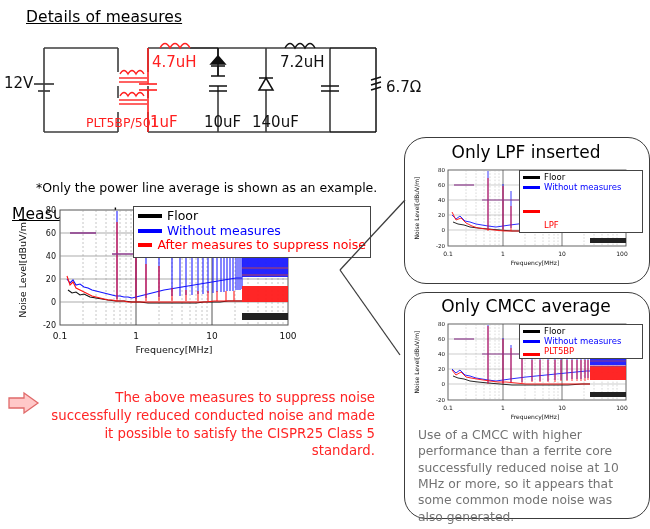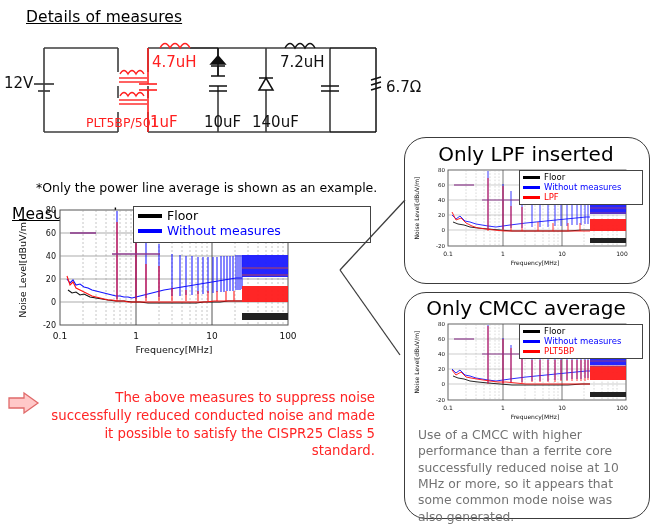--- a/index.html
+++ b/index.html
@@ -2,21 +2,21 @@
 <html><head>
 <meta charset="utf-8">
 <style>
   html,body{margin:0;padding:0;background:#ffffff;}
   body{width:650px;height:529px;position:relative;overflow:hidden;
        font-family:"DejaVu Sans","Liberation Sans",sans-serif;color:#000;}
   .abs{position:absolute;}
   .hdr{font-size:15.5px;text-decoration:underline;letter-spacing:.1px;white-space:nowrap;}
   .note{font-size:12.5px;white-space:nowrap;}
   .concl{font-size:13.3px;color:#ff2424;line-height:1.34;text-align:right;}
-  .callout-title{font-size:20px;text-align:center;white-space:nowrap;}
+  .callout-title{font-size:17px;text-align:center;white-space:nowrap;}
   .cap{font-size:12.3px;line-height:1.33;color:#737373;}
   .rbox{border:1.3px solid #3c3c3c;border-radius:22px;background:transparent;}
   svg{display:block;overflow:visible;}
   .lbl-red{fill:#ff2020;}
 </style>
 </head>
 <body>
 
 <div class="abs hdr" style="left:12px;top:8px;margin-left:14px;">Details of measures</div>
 
@@ -249,20 +249,24 @@
 
 <div class="abs" style="left:133px;top:206px;width:238px;background:#fff;border:1.4px solid #444;padding:2px 4px 3px 4px;box-sizing:border-box;">
   <div style="display:flex;align-items:center;gap:5px;line-height:1;margin:1px 0;">
     <span style="display:inline-block;width:24px;height:4px;background:#000;"></span>
     <span style="font-size:12.5px;color:#000;">Floor</span>
   </div>
   <div style="display:flex;align-items:center;gap:5px;line-height:1;margin:2px 0;">
     <span style="display:inline-block;width:24px;height:4px;background:#0000ff;"></span>
     <span style="font-size:12.5px;color:#0000ff;">Without measures</span>
   </div>
+  <div style="display:flex;align-items:center;gap:5px;line-height:1;margin:2px 0;">
+    <span style="display:inline-block;width:24px;height:4px;background:#ff0000;"></span>
+    <span style="font-size:12.5px;color:#ff0000;white-space:nowrap;">After measures to suppress noise</span>
+  </div>
 </div>
 
 <div class="abs" style="left:300px;top:185px;">
 <svg width="120" height="190" viewBox="0 0 120 190">
   <g stroke="#3c3c3c" stroke-width="1.3" fill="none">
     <path d="M40,85 L105,15"></path>
     <path d="M40,85 L100,170"></path>
   </g>
 </svg>
 </div>
@@ -375,21 +379,21 @@
   <div style="display:flex;align-items:center;gap:4px;line-height:1;margin:1px 0;">
     <span style="display:inline-block;width:17px;height:3px;background:#000;"></span>
     <span style="font-size:8.5px;color:#000;">Floor</span>
   </div>
   <div style="display:flex;align-items:center;gap:4px;line-height:1;margin:1.5px 0;">
     <span style="display:inline-block;width:17px;height:3px;background:#0000ff;"></span>
     <span style="font-size:8.5px;color:#0000ff;">Without measures</span>
   </div>
   <div style="display:flex;align-items:center;gap:4px;line-height:1;margin:1.5px 0;">
     <span style="display:inline-block;width:17px;height:3px;background:#ff0000;"></span>
-    <span style="font-size:8.5px;color:#ff0000;">LPF</span>
+    <span style="font-size:8.5px;color:#ff0000;margin-top:28px;">LPF</span>
   </div>
 </div>
 
 <div class="abs rbox" style="left:404px;top:292px;width:244px;height:225px;"></div>
 <div class="abs callout-title" style="left:404px;top:296px;width:244px;">Only CMCC average</div>
 
 <div class="abs" style="left:408px;top:318px;">
 <svg width="236" height="112" viewBox="0 0 236 112">
   <defs>
         <clipPath id="clipC">
@@ -499,21 +503,21 @@
 
 <div class="abs" style="left:519px;top:324px;width:124px;background:#fff;border:1.1px solid #444;padding:1px 3px;box-sizing:border-box;">
   <div style="display:flex;align-items:center;gap:4px;line-height:1;margin:1px 0;">
     <span style="display:inline-block;width:17px;height:3px;background:#000;"></span>
     <span style="font-size:8.5px;color:#000;">Floor</span>
   </div>
   <div style="display:flex;align-items:center;gap:4px;line-height:1;margin:1.5px 0;">
     <span style="display:inline-block;width:17px;height:3px;background:#0000ff;"></span>
     <span style="font-size:8.5px;color:#0000ff;">Without measures</span>
   </div>
-  <div style="display:flex;align-items:center;gap:4px;line-height:1;margin:1.5px 0;">
+  <div style="display:flex;align-items:flex-end;gap:4px;line-height:1;margin:1.5px 0;">
     <span style="display:inline-block;width:17px;height:3px;background:#ff0000;"></span>
     <span style="font-size:8.5px;color:#ff0000;">PLT5BP</span>
   </div>
 </div>
 
 <div class="abs cap" style="left:418px;top:427px;width:216px;">Use of a CMCC with higher performance than a ferrite core successfully reduced noise at 10 MHz or more, so it appears that some common mode noise was also generated.</div>
 
 <div class="abs" style="left:8px;top:392px;">
   <svg width="32" height="22" viewBox="0 0 32 22">
     <polygon points="1,6 16,6 16,1 30,11 16,21 16,16 1,16" fill="#ffc8c8" stroke="#e06a6a" stroke-width="1.3"></polygon>

